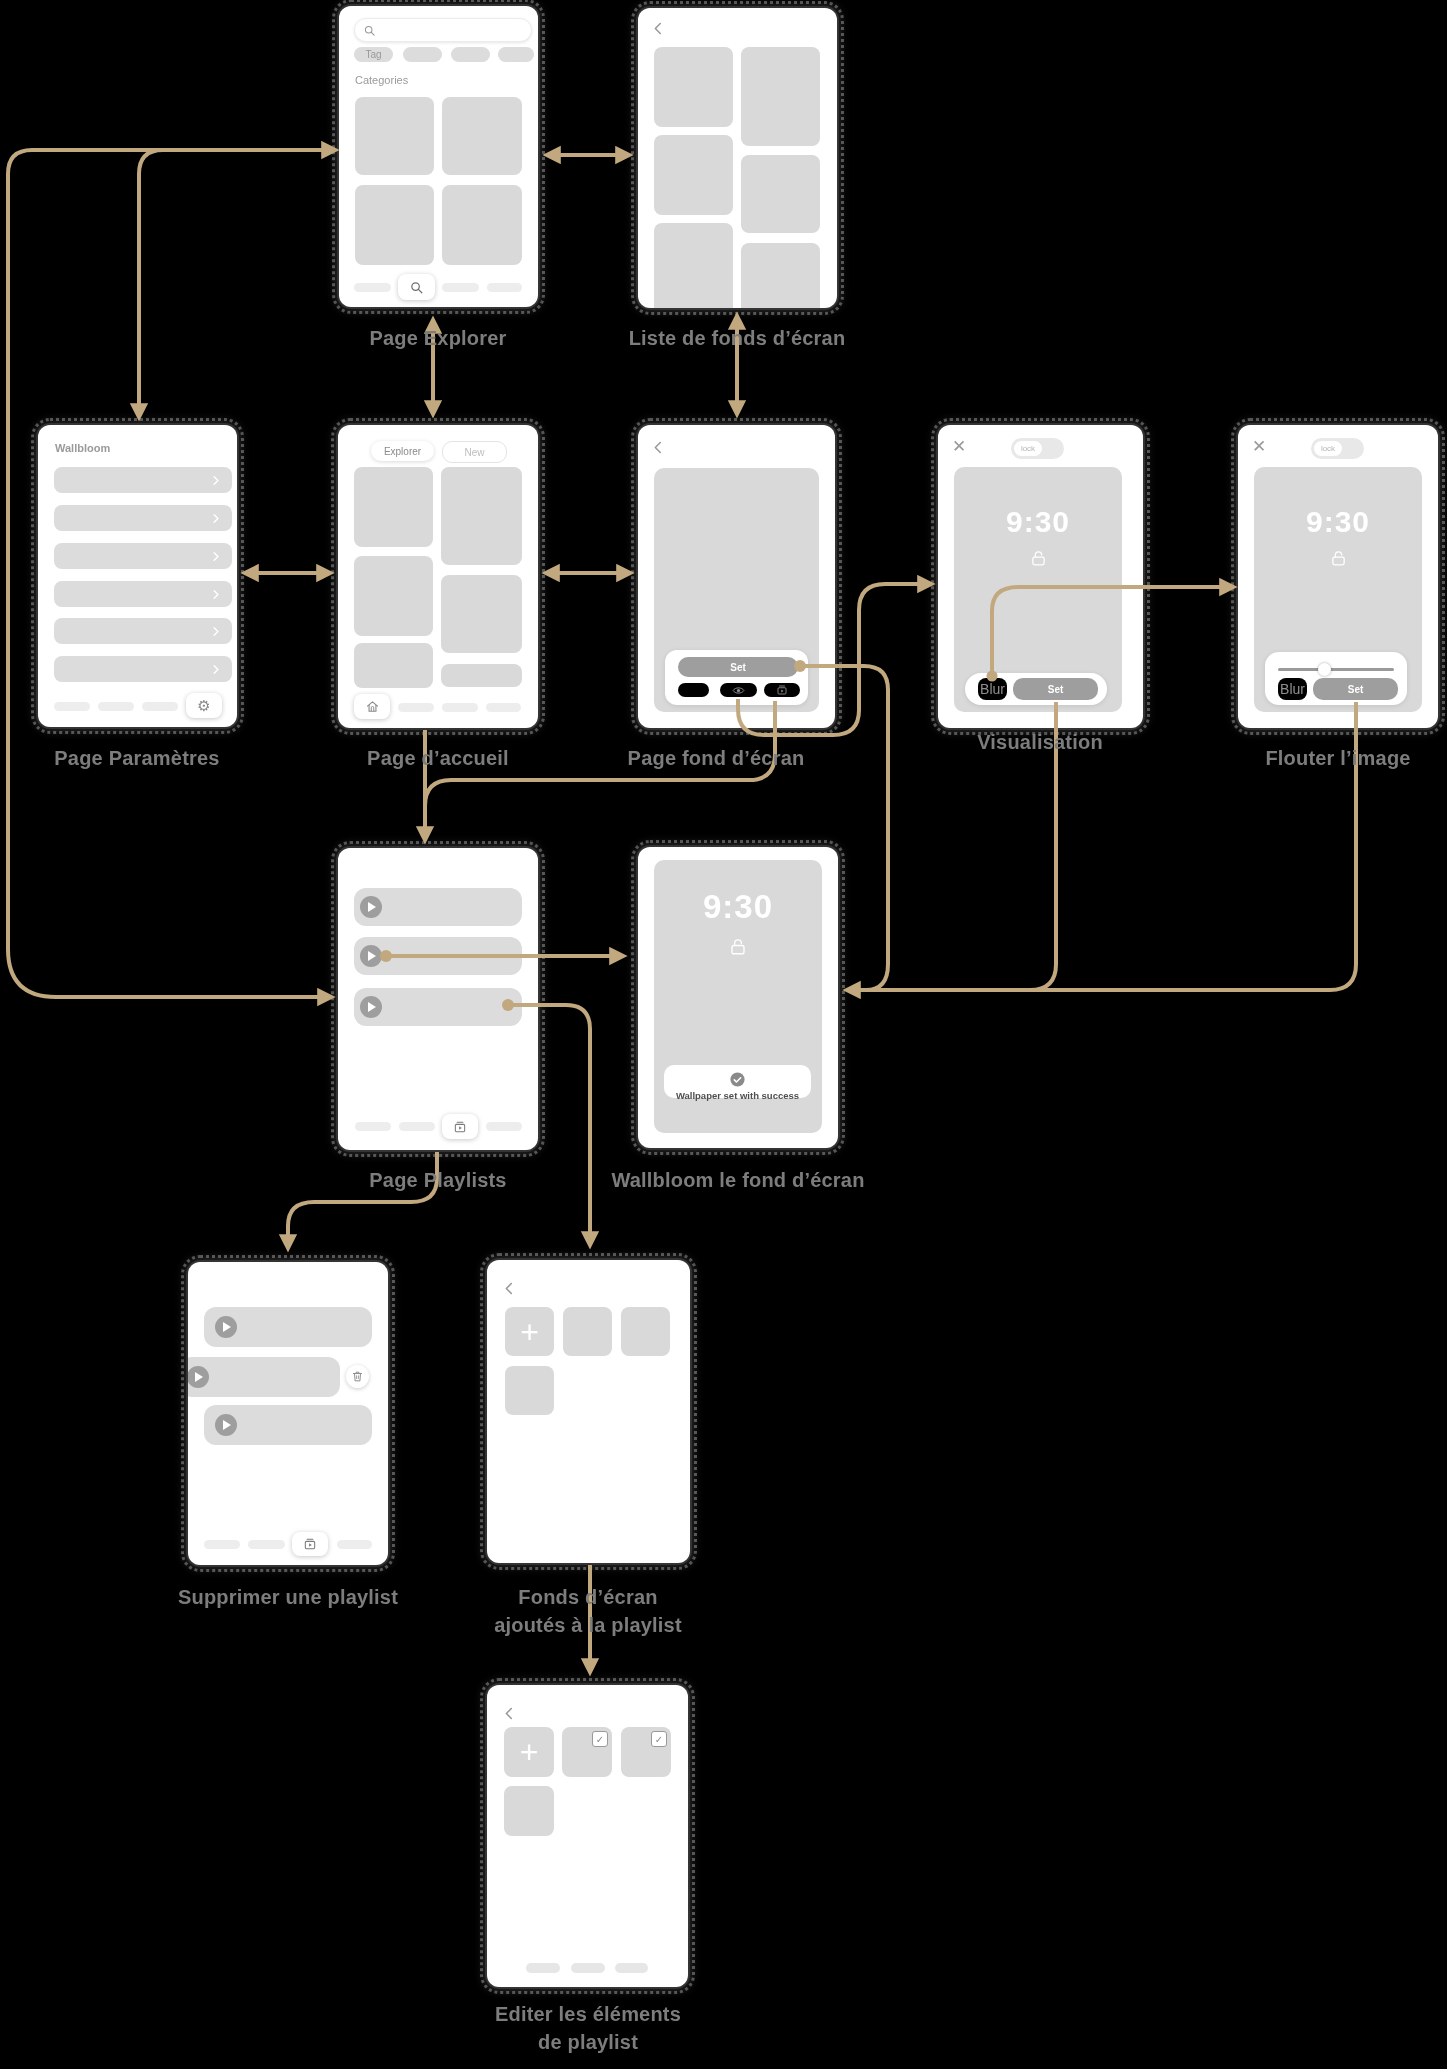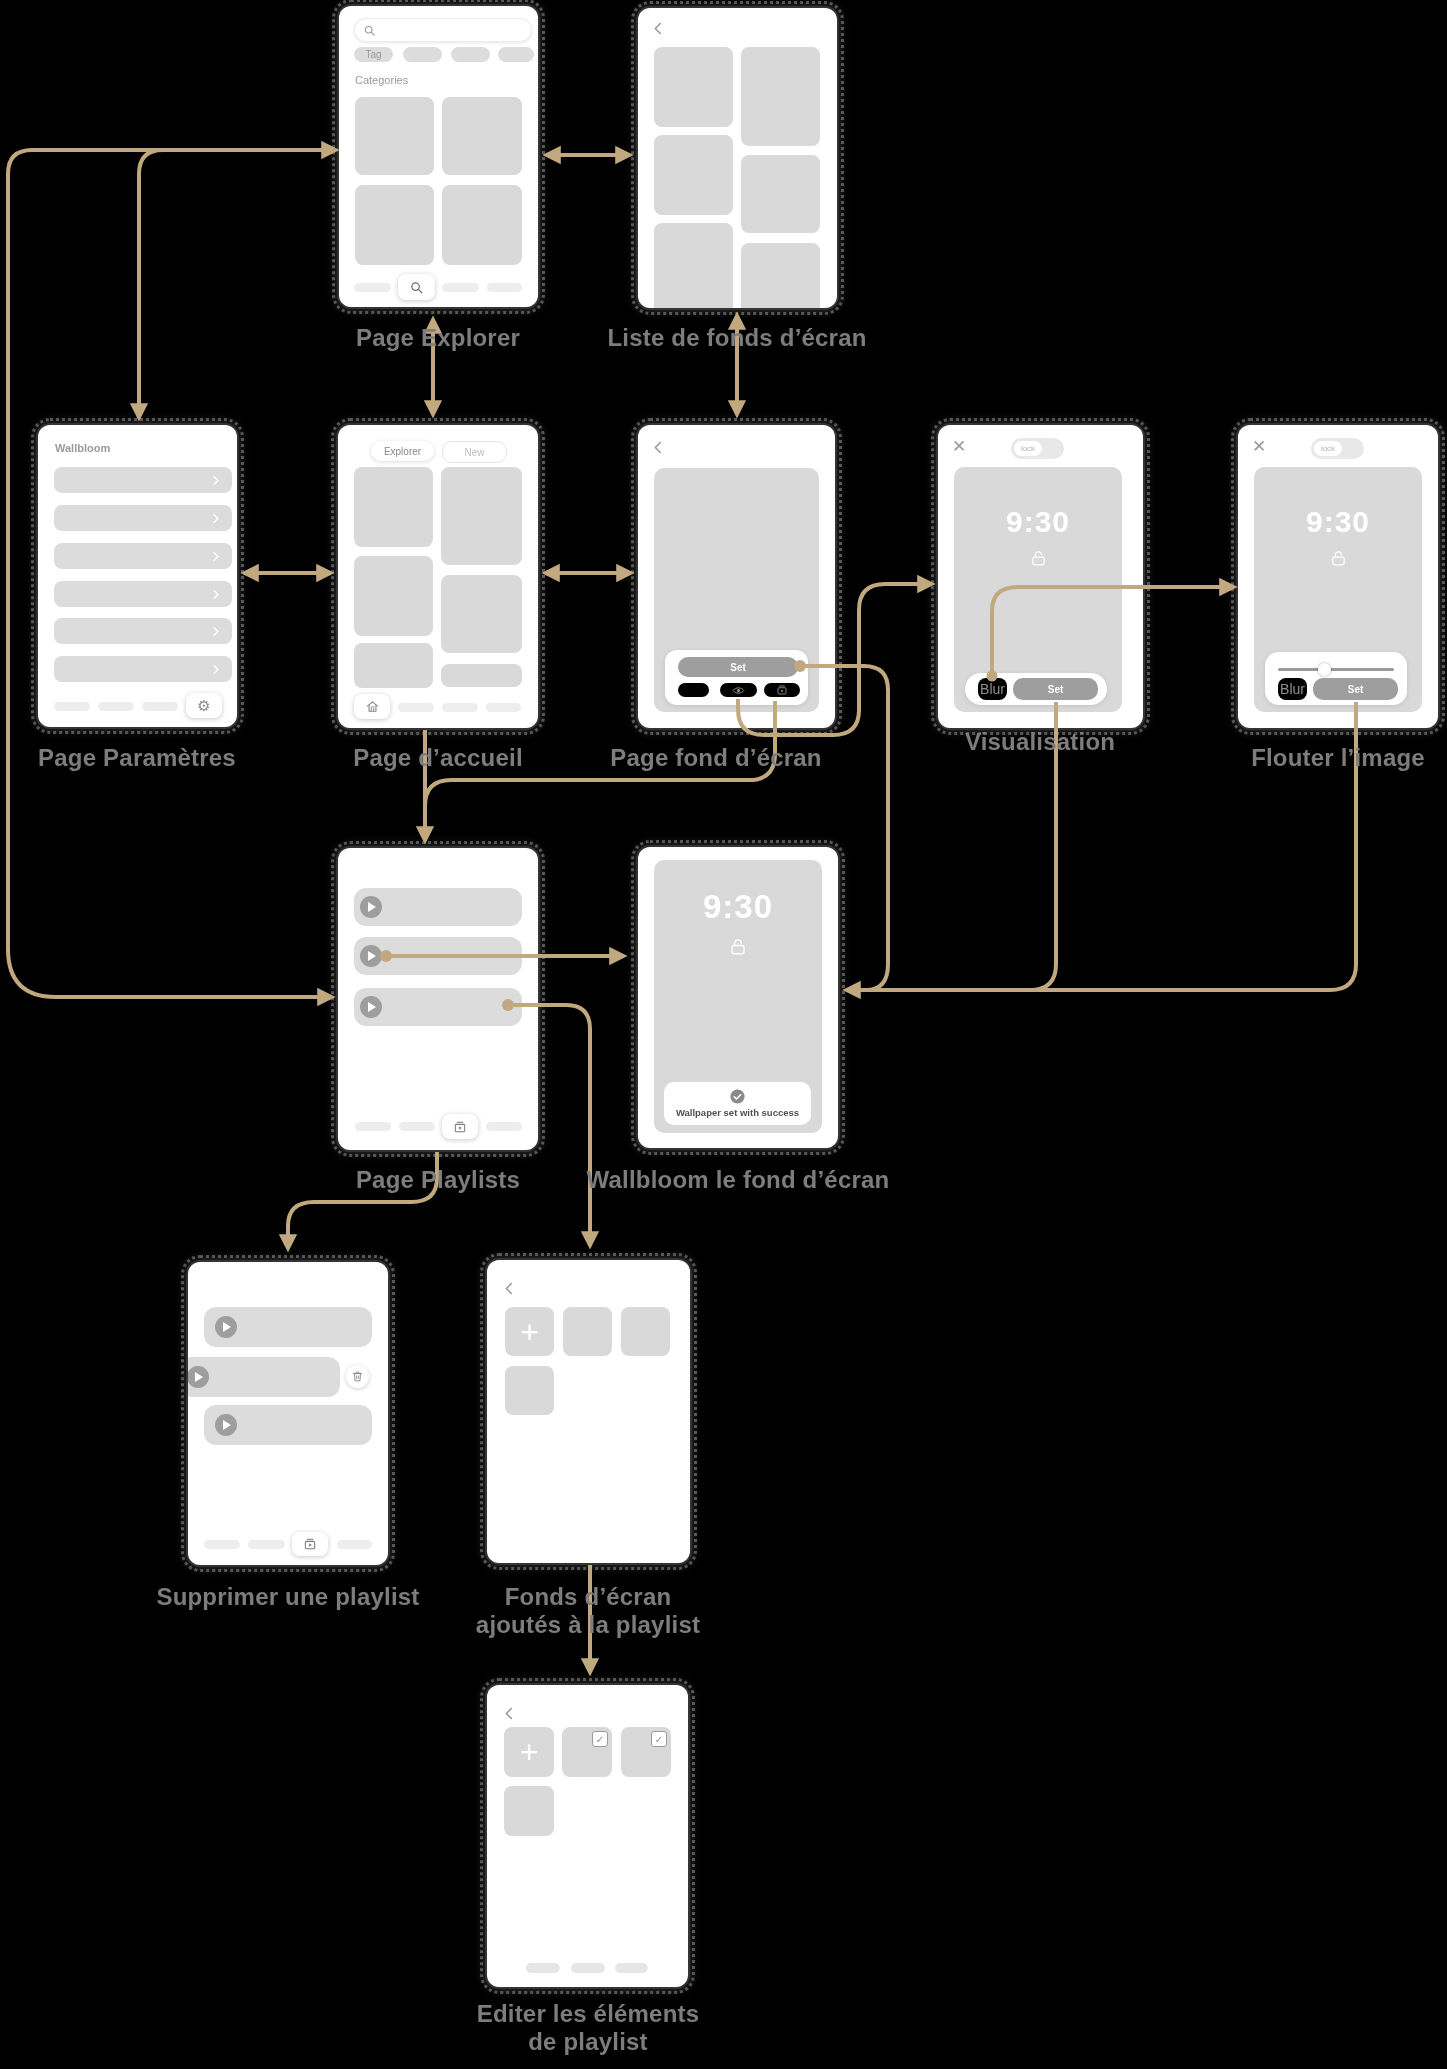--- a/index.html
+++ b/index.html
@@ -2,21 +2,21 @@
 <html><head>
 <meta charset="utf-8">
 <style>
   html,body{margin:0;padding:0;background:#000;}
   #canvas{position:relative;width:1447px;height:2069px;background:#000;overflow:hidden;
           font-family:"Liberation Sans",sans-serif;}
   
   .screen{position:absolute;background:#fff;border-radius:12px;overflow:hidden;z-index:1;
           box-shadow:0 0 0 2px rgba(255,255,255,.10),0 0 10px 4px rgba(255,255,255,.16);
           outline:3px dotted rgba(255,255,255,.30);outline-offset:4px;}
-  .label{position:absolute;z-index:6;color:#7d7d7d;font-weight:700;font-size:24px;line-height:28px;
+  .label{position:absolute;z-index:6;color:#7d7d7d;font-weight:700;font-size:20px;line-height:28px;
          text-align:center;width:320px;letter-spacing:.2px;}
   #flow{position:absolute;left:0;top:0;z-index:5;pointer-events:none;}
   .box{position:absolute;background:#d9d9d9;border-radius:8px;}
   .chip{position:absolute;background:#dcdcdc;border-radius:8px;font-size:10px;color:#999;
         display:flex;align-items:center;justify-content:center;}
   .navpill{position:absolute;background:#ededed;border-radius:5px;}
   .navbtn{position:absolute;background:#fff;border-radius:8px;box-shadow:0 1px 5px rgba(0,0,0,.22);
           display:flex;align-items:center;justify-content:center;color:#7a7a7a;}
   .searchbar{position:absolute;background:#fff;border:1px solid #ececec;border-radius:12px;
              box-shadow:0 1px 3px rgba(0,0,0,.10);display:flex;align-items:center;padding-left:8px;color:#9a9a9a;}
@@ -303,21 +303,21 @@
 <div class="label" style="left:278px;top:1166px">Page Playlists</div>
 
 <div class="screen" style="left:638px;top:847px;width:200px;height:301px">
   <div class="img" style="left:16px;top:13px;width:168px;height:273px">
     <div class="time" style="top:28px;font-size:33px">9:30</div>
     <div class="lockw" style="top:77px">
       <svg class="ic" width="18" height="20" viewBox="0 0 24 26" style="color:#fff">
             <use href="#i-lock"></use>
           </svg>
     </div>
-    <div class="toast" style="left:10px;top:222px;width:147px;height:43px">
+    <div class="toast" style="left:10px;top:205px;width:147px;height:33px">
       <svg class="ic" width="17" height="17" viewBox="0 0 24 24" style="margin:6px auto 0">
             <use href="#i-checkc"></use>
           </svg>
       <div style="font-size:9.5px;font-weight:700;color:#4f4f4f;margin-top:2px">Wallpaper set with success</div>
     </div>
   </div>
 </div>
 <div class="label" style="left:578px;top:1166px">Wallbloom le fond d’écran</div>
 
 <div class="screen" style="left:188px;top:1262px;width:200px;height:303px">

